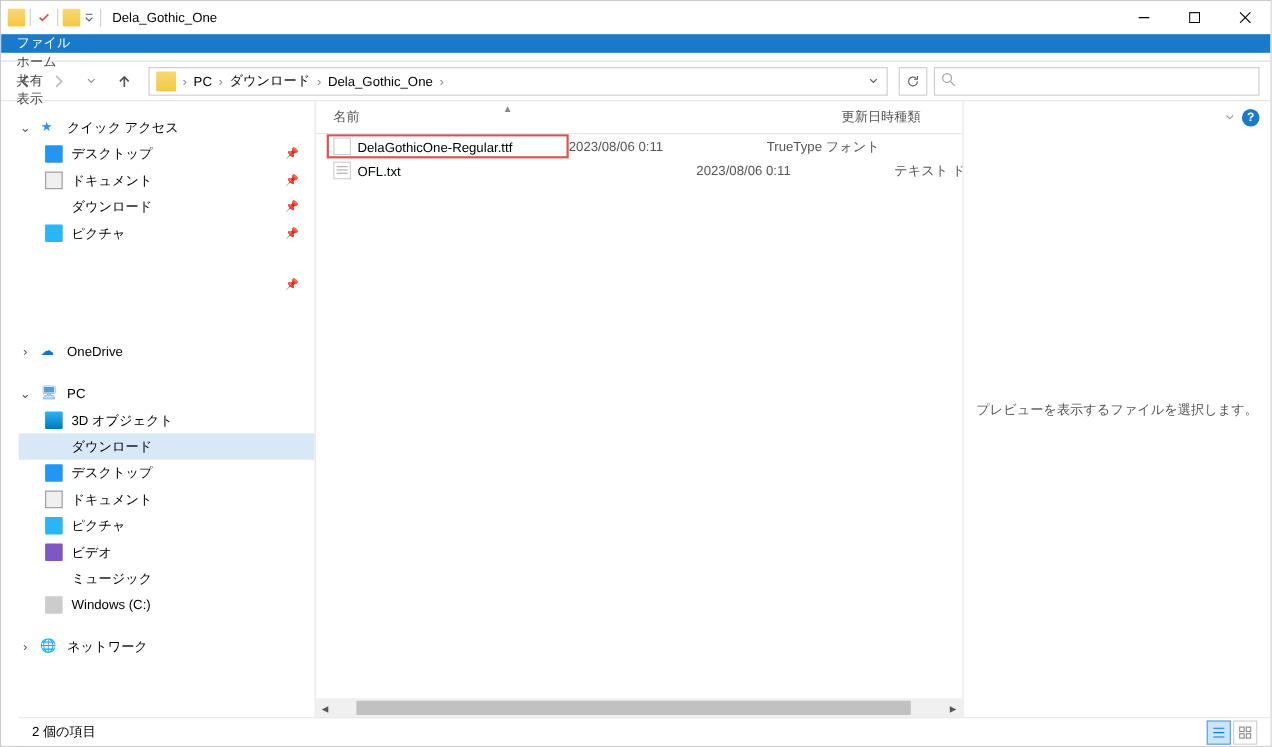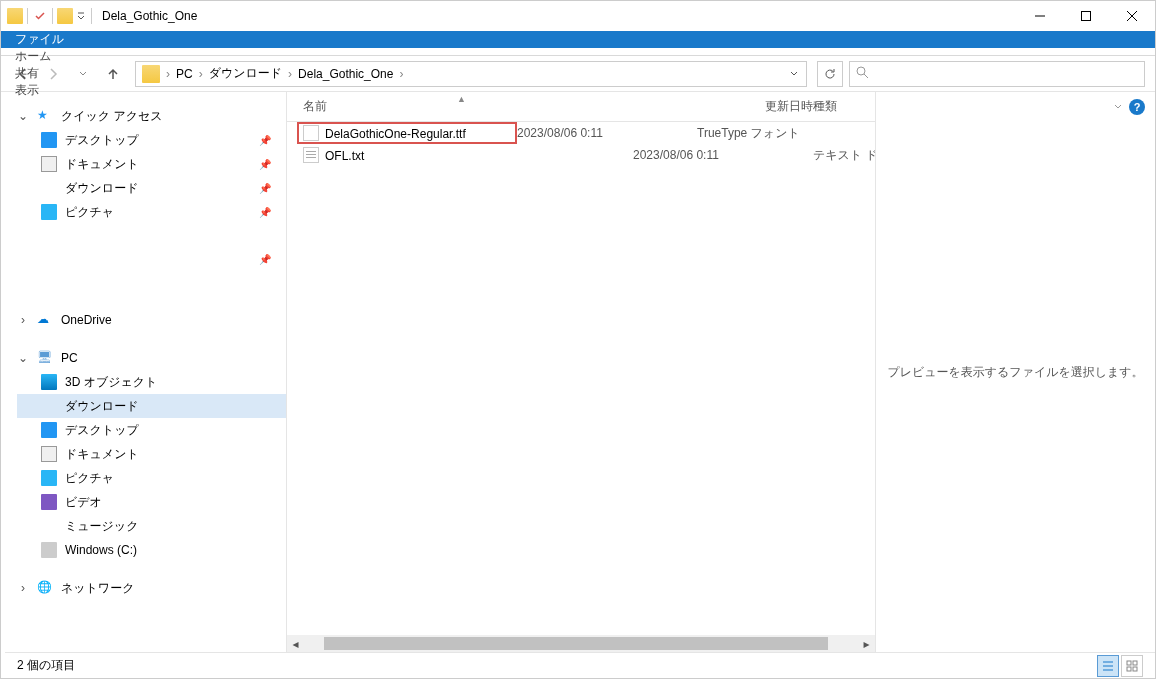--- a/index.html
+++ b/index.html
@@ -69,21 +69,21 @@
 .filerow.highlighted .cell-name{border:2px solid #d9534f;padding:1px 4px;margin-left:-6px;width:220px;}
 .ficon{width:16px;height:16px;flex-shrink:0;}
 .ficon.font{background:#fff;border:1px solid #ccc;}
 .ficon.txt{background:#fff;border:1px solid #ccc;position:relative;}
 .ficon.txt::before{content:"";position:absolute;left:2px;top:3px;right:2px;height:1px;background:#aaa;box-shadow:0 3px 0 #aaa,0 6px 0 #aaa;}
 .hscroll{height:17px;background:#f0f0f0;display:flex;align-items:center;margin-top:auto;position:relative;}
 .hscroll .sbtn{width:17px;height:17px;display:flex;align-items:center;justify-content:center;color:#555;background:#f0f0f0;}
 .hscroll .track{flex:1;height:17px;background:#f0f0f0;position:relative;}
 .hscroll .thumb{position:absolute;left:20px;right:30px;top:2px;height:13px;background:#c1c1c1;}
 .preview{width:280px;border-left:1px solid #e5e5e5;display:flex;align-items:center;justify-content:center;color:#555;padding:0 4px;text-align:center;}
-.statusbar{position:absolute;bottom:0;left:4px;right:0;height:26px;border-top:1px solid #e5e5e5;display:flex;align-items:center;padding:0 12px;background:#fff;}
+.statusbar{position:absolute;bottom:0;left:16px;right:0;height:26px;border-top:1px solid #e5e5e5;display:flex;align-items:center;padding:0 12px;background:#fff;}
 .statusbar .viewbtns{margin-left:auto;display:flex;gap:2px;}
 .viewbtn{width:22px;height:22px;border:1px solid #ccc;display:flex;align-items:center;justify-content:center;}
 .viewbtn.active{background:#cce4f7;border-color:#5a9bd5;}
 </style>
 </head>
 <body>
 
 <div class="titlebar">
   <div class="qat">
     <span class="folder-ico"></span>

